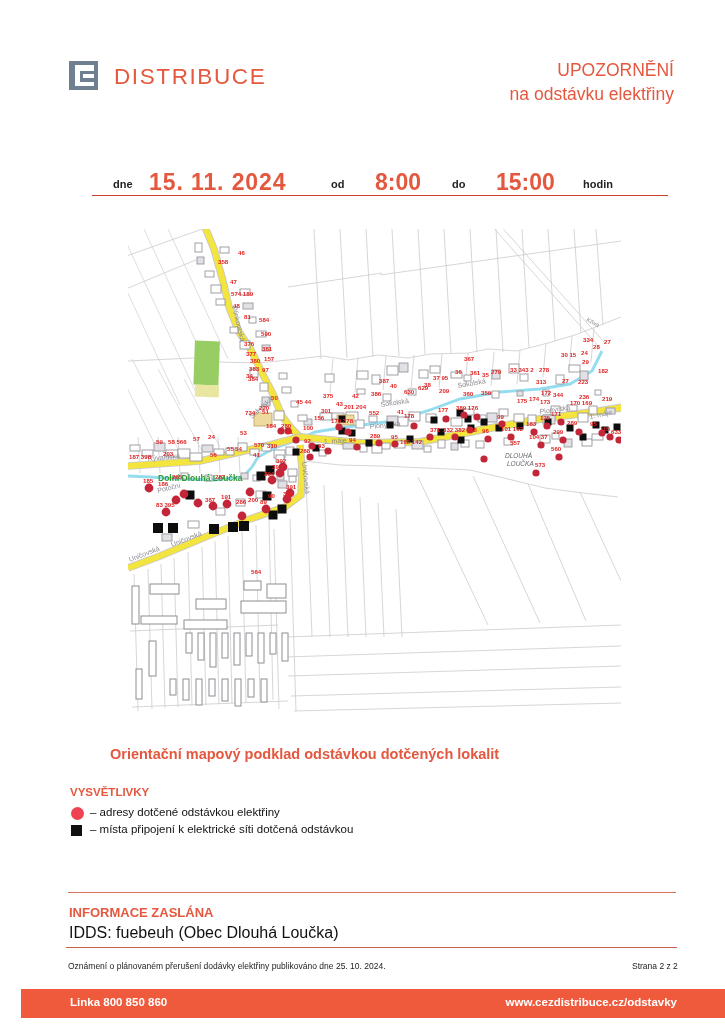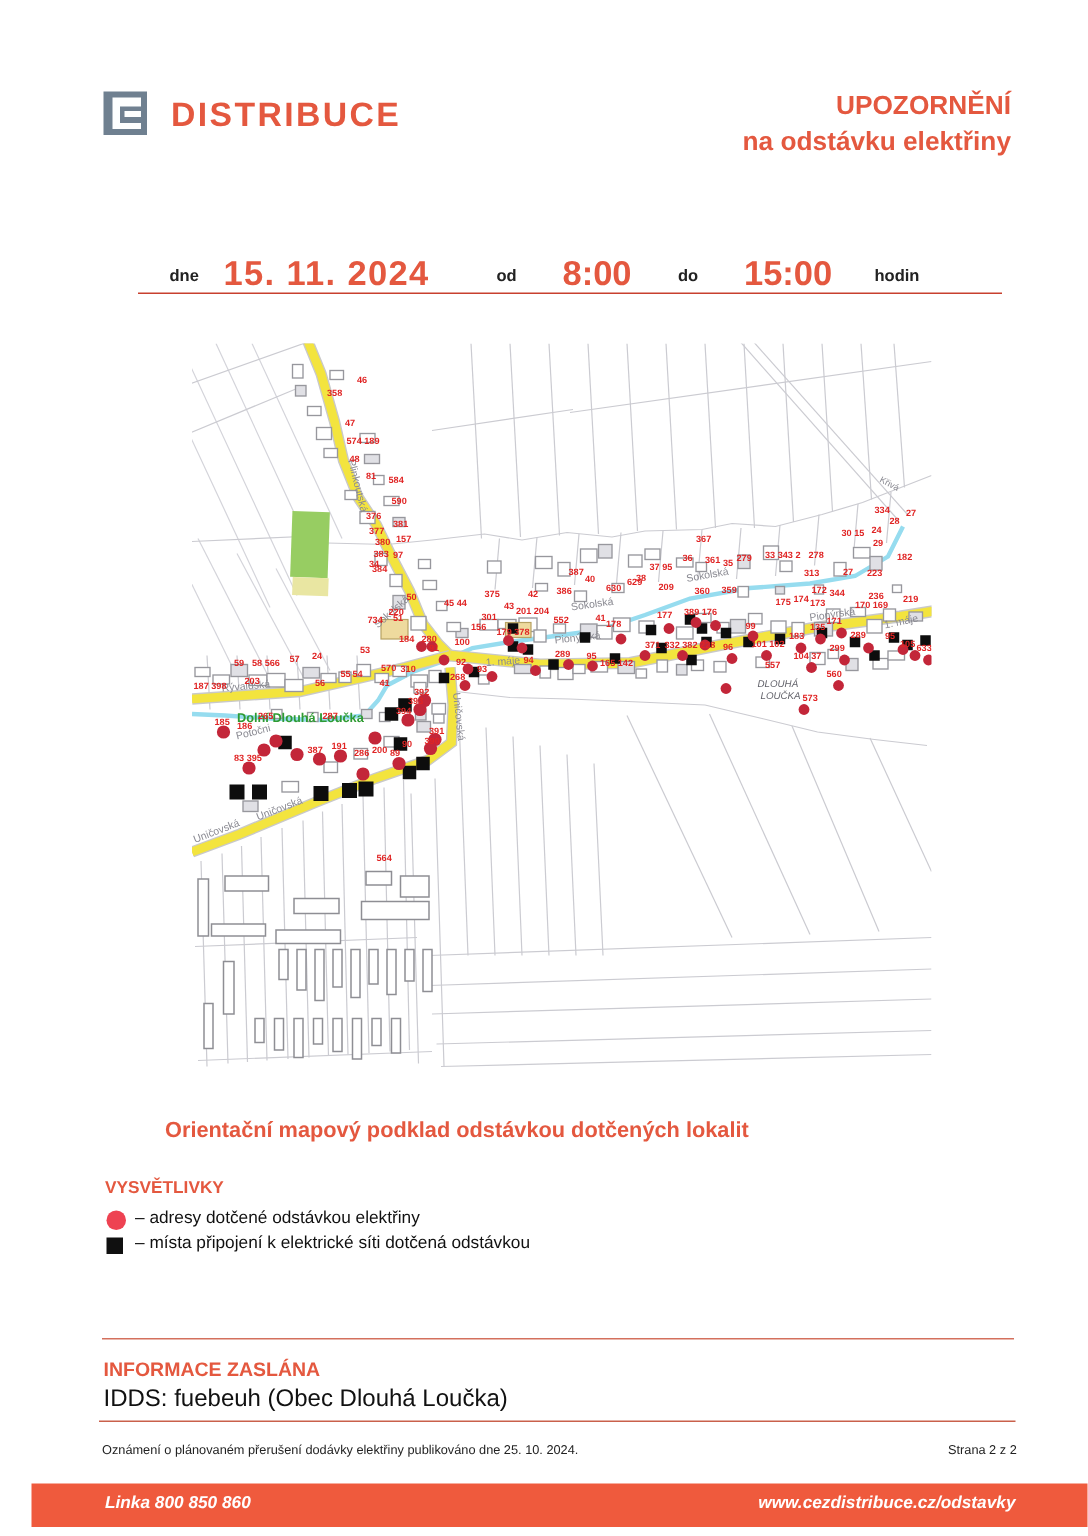--- a/index.html
+++ b/index.html
@@ -10,23 +10,23 @@
 </style>
 </head>
 <body>
 
 <div class="abs" style="left:69px;top:61px;width:29px;height:29px;background:#6f8090;">
   <div class="abs" style="left:6px;top:4px;width:19px;height:21px;background:#fdfefe;"></div>
   <div class="abs" style="left:10.5px;top:9.5px;width:14.5px;height:11.5px;background:#6f8090;"></div>
   <div class="abs" style="left:13.5px;top:13.3px;width:11.5px;height:4.2px;background:#fdfefe;"></div>
 </div>
 
-<div class="abs or" style="left:114px;top:64px;font-size:22.5px;font-weight:bold;letter-spacing:1.6px;">DISTRIBUCE</div>
-
-<div class="abs" style="right:51px;top:58px;width:400px;text-align:right;font-weight:bold;font-size:17.5px;line-height:24px;">
+<div class="abs or" style="left:114px;top:64px;font-size:22.5px;font-weight:normal;letter-spacing:1.6px;">DISTRIBUCE</div>
+
+<div class="abs" style="right:51px;top:58px;width:400px;text-align:right;font-weight:normal;font-size:17.5px;line-height:24px;">
   <div class="or">UPOZORNĚNÍ</div>
   <div class="or">na odstávku elektřiny</div>
 </div>
 
 <div class="abs" style="left:0;top:0;">
   <span class="abs" style="left:113px;top:178px;font-size:11px;font-weight:bold;color:#222;">dne</span>
   <span class="abs or" style="left:149px;top:169px;font-size:23px;font-weight:bold;letter-spacing:0.9px;">15. 11. 2024</span>
   <span class="abs" style="left:331px;top:178px;font-size:11px;font-weight:bold;color:#222;">od</span>
   <span class="abs or" style="left:375px;top:169px;font-size:23px;font-weight:bold;">8:00</span>
   <span class="abs" style="left:452px;top:178px;font-size:11px;font-weight:bold;color:#222;">do</span>
@@ -536,16 +536,16 @@
 <div class="abs or" style="left:69px;top:905px;font-size:13px;font-weight:bold;">INFORMACE ZASLÁNA</div>
 
 <div class="abs" style="left:69px;top:924px;font-size:16px;color:#111;">IDDS: fuebeuh (Obec Dlouhá Loučka)</div>
 
 <div class="abs" style="left:66px;top:946.5px;width:611px;height:1px;background:#c9604b;"></div>
 
 <div class="abs" style="left:68px;top:961px;font-size:8.5px;color:#222;">Oznámení o plánovaném přerušení dodávky elektřiny publikováno dne 25. 10. 2024.</div>
 
 <div class="abs" style="left:632px;top:961px;font-size:8.5px;color:#222;">Strana 2 z 2</div>
 
-<div class="abs" style="left:21px;top:989px;width:704px;height:29px;background:#ef5a3d;font-style:italic;">
+<div class="abs" style="left:21px;top:989px;width:704px;height:29px;background:#ef5a3d;">
   <span class="abs" style="left:49px;top:7px;font-size:11.5px;font-weight:bold;color:#fff;">Linka 800 850 860</span>
   <span class="abs" style="right:48px;top:7px;font-size:11.5px;font-weight:bold;color:#fff;">www.cezdistribuce.cz/odstavky</span>
 </div>
 
 </body></html>

